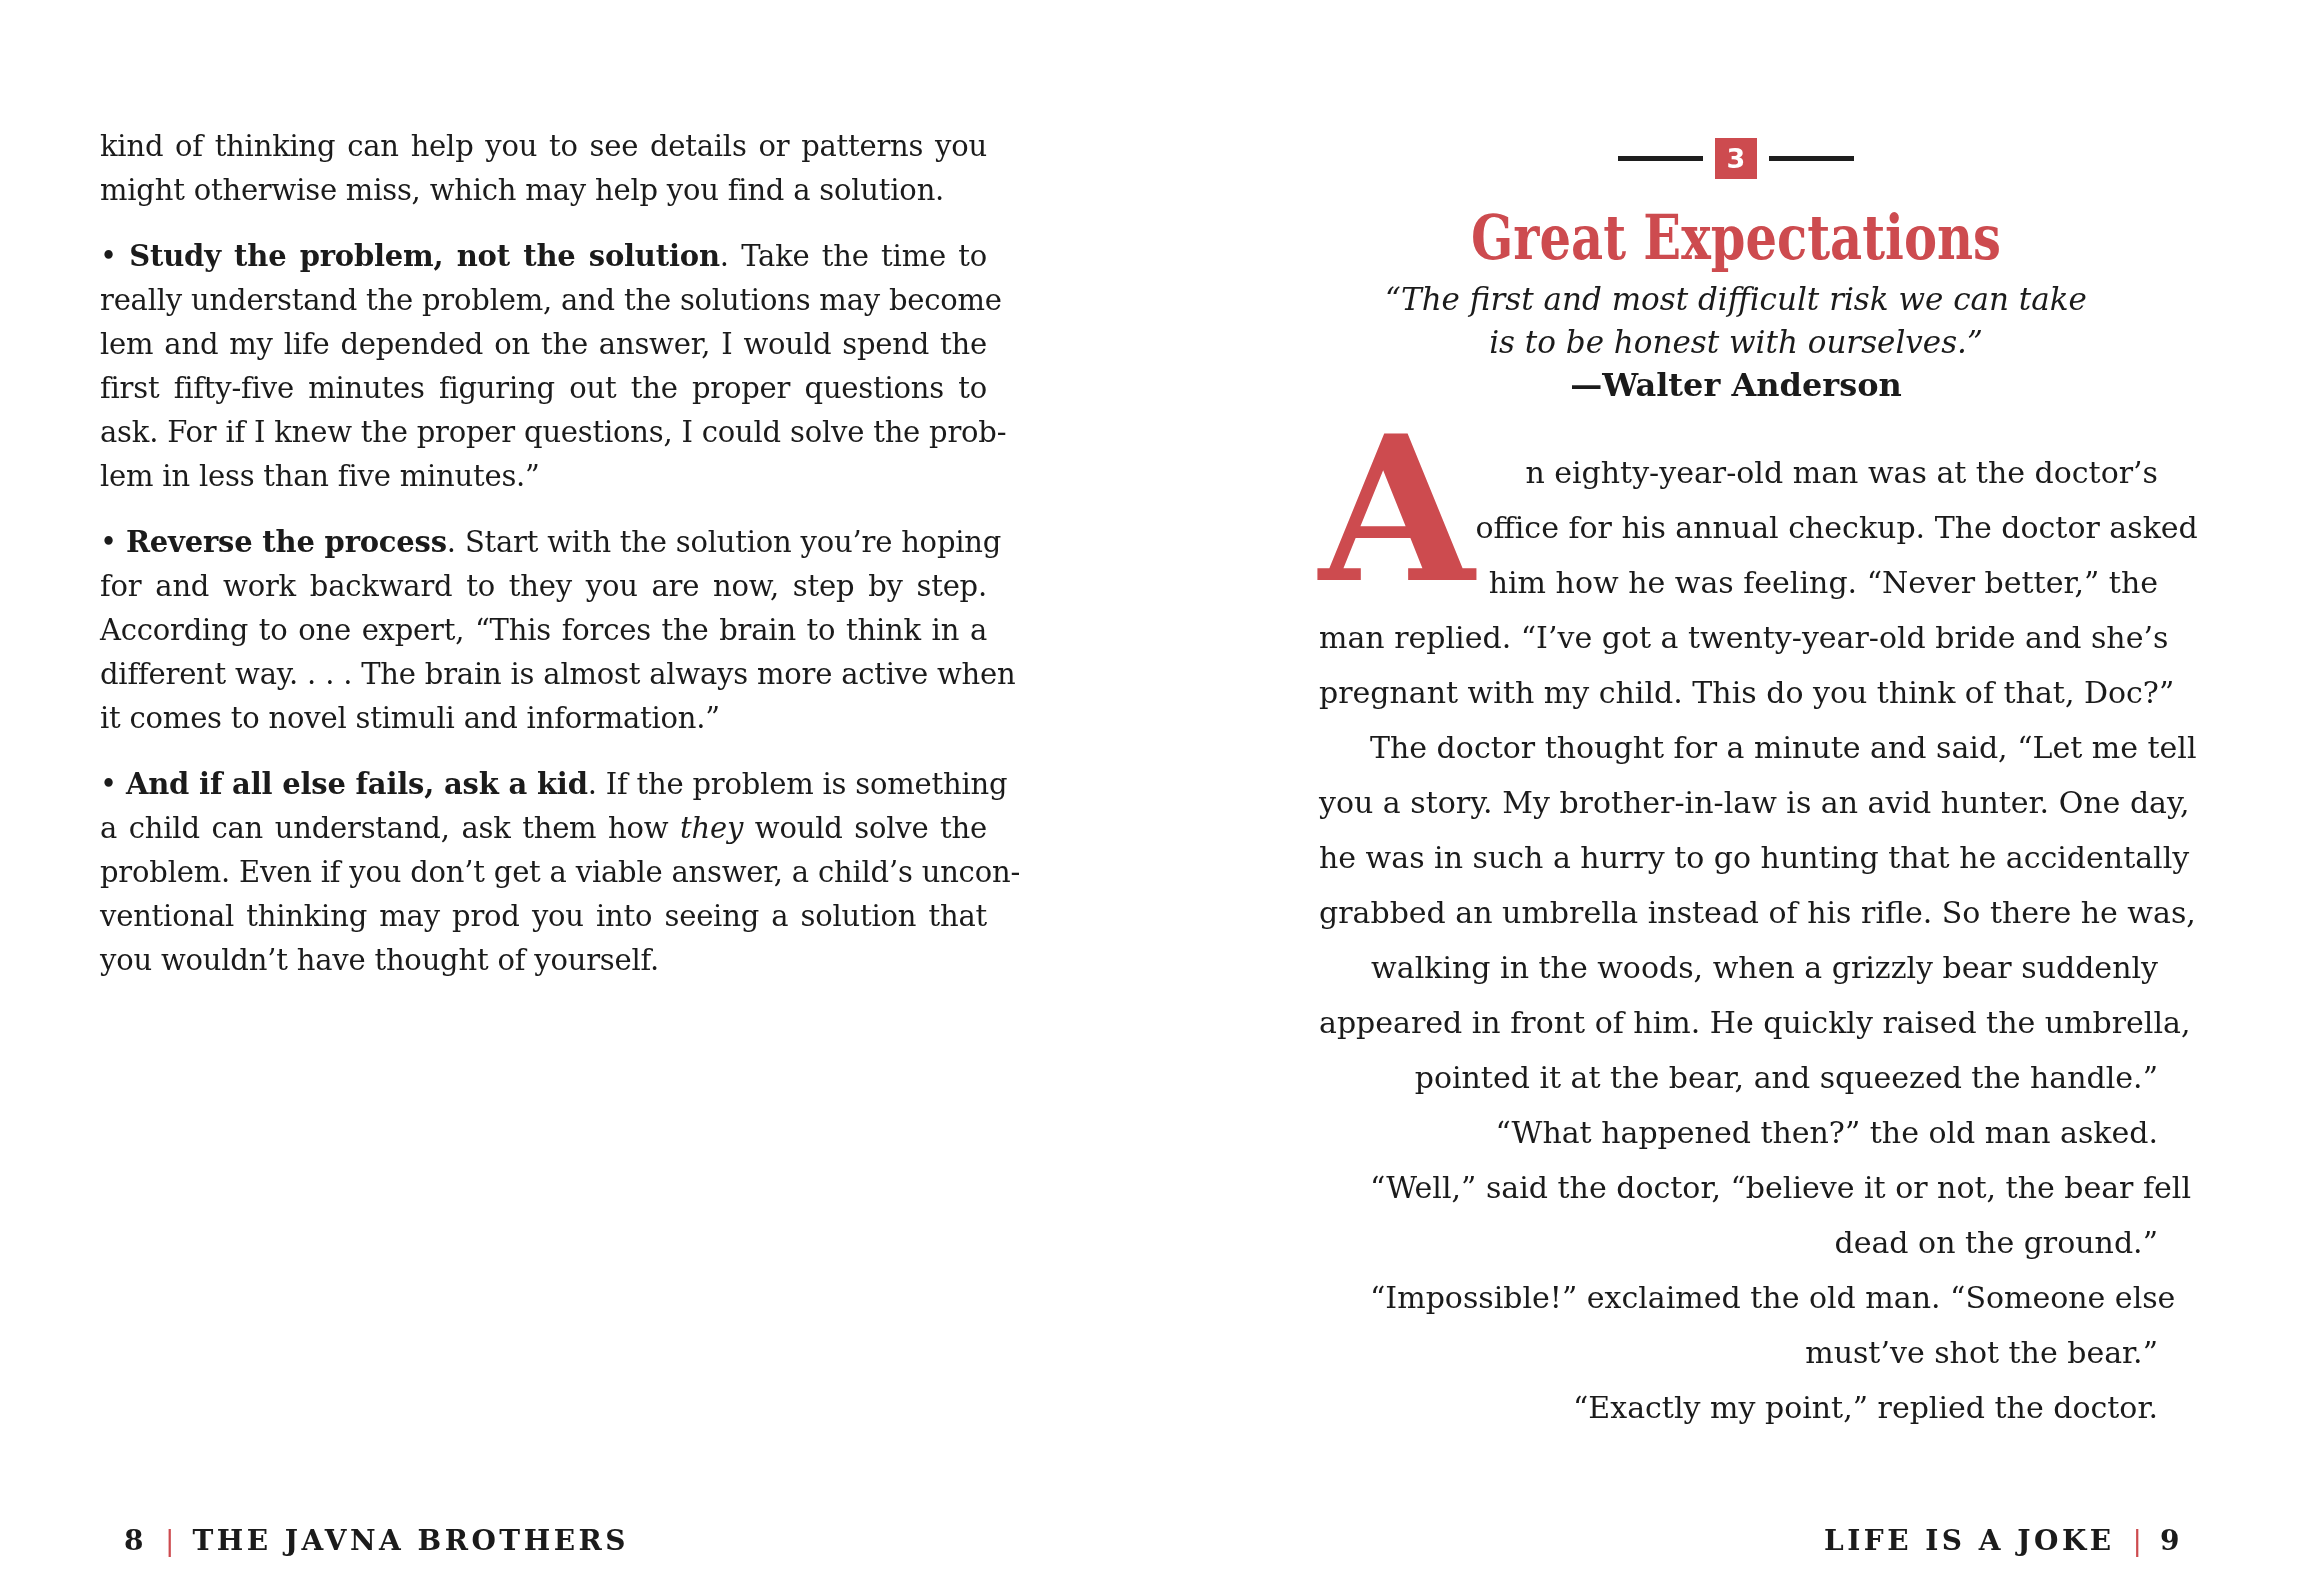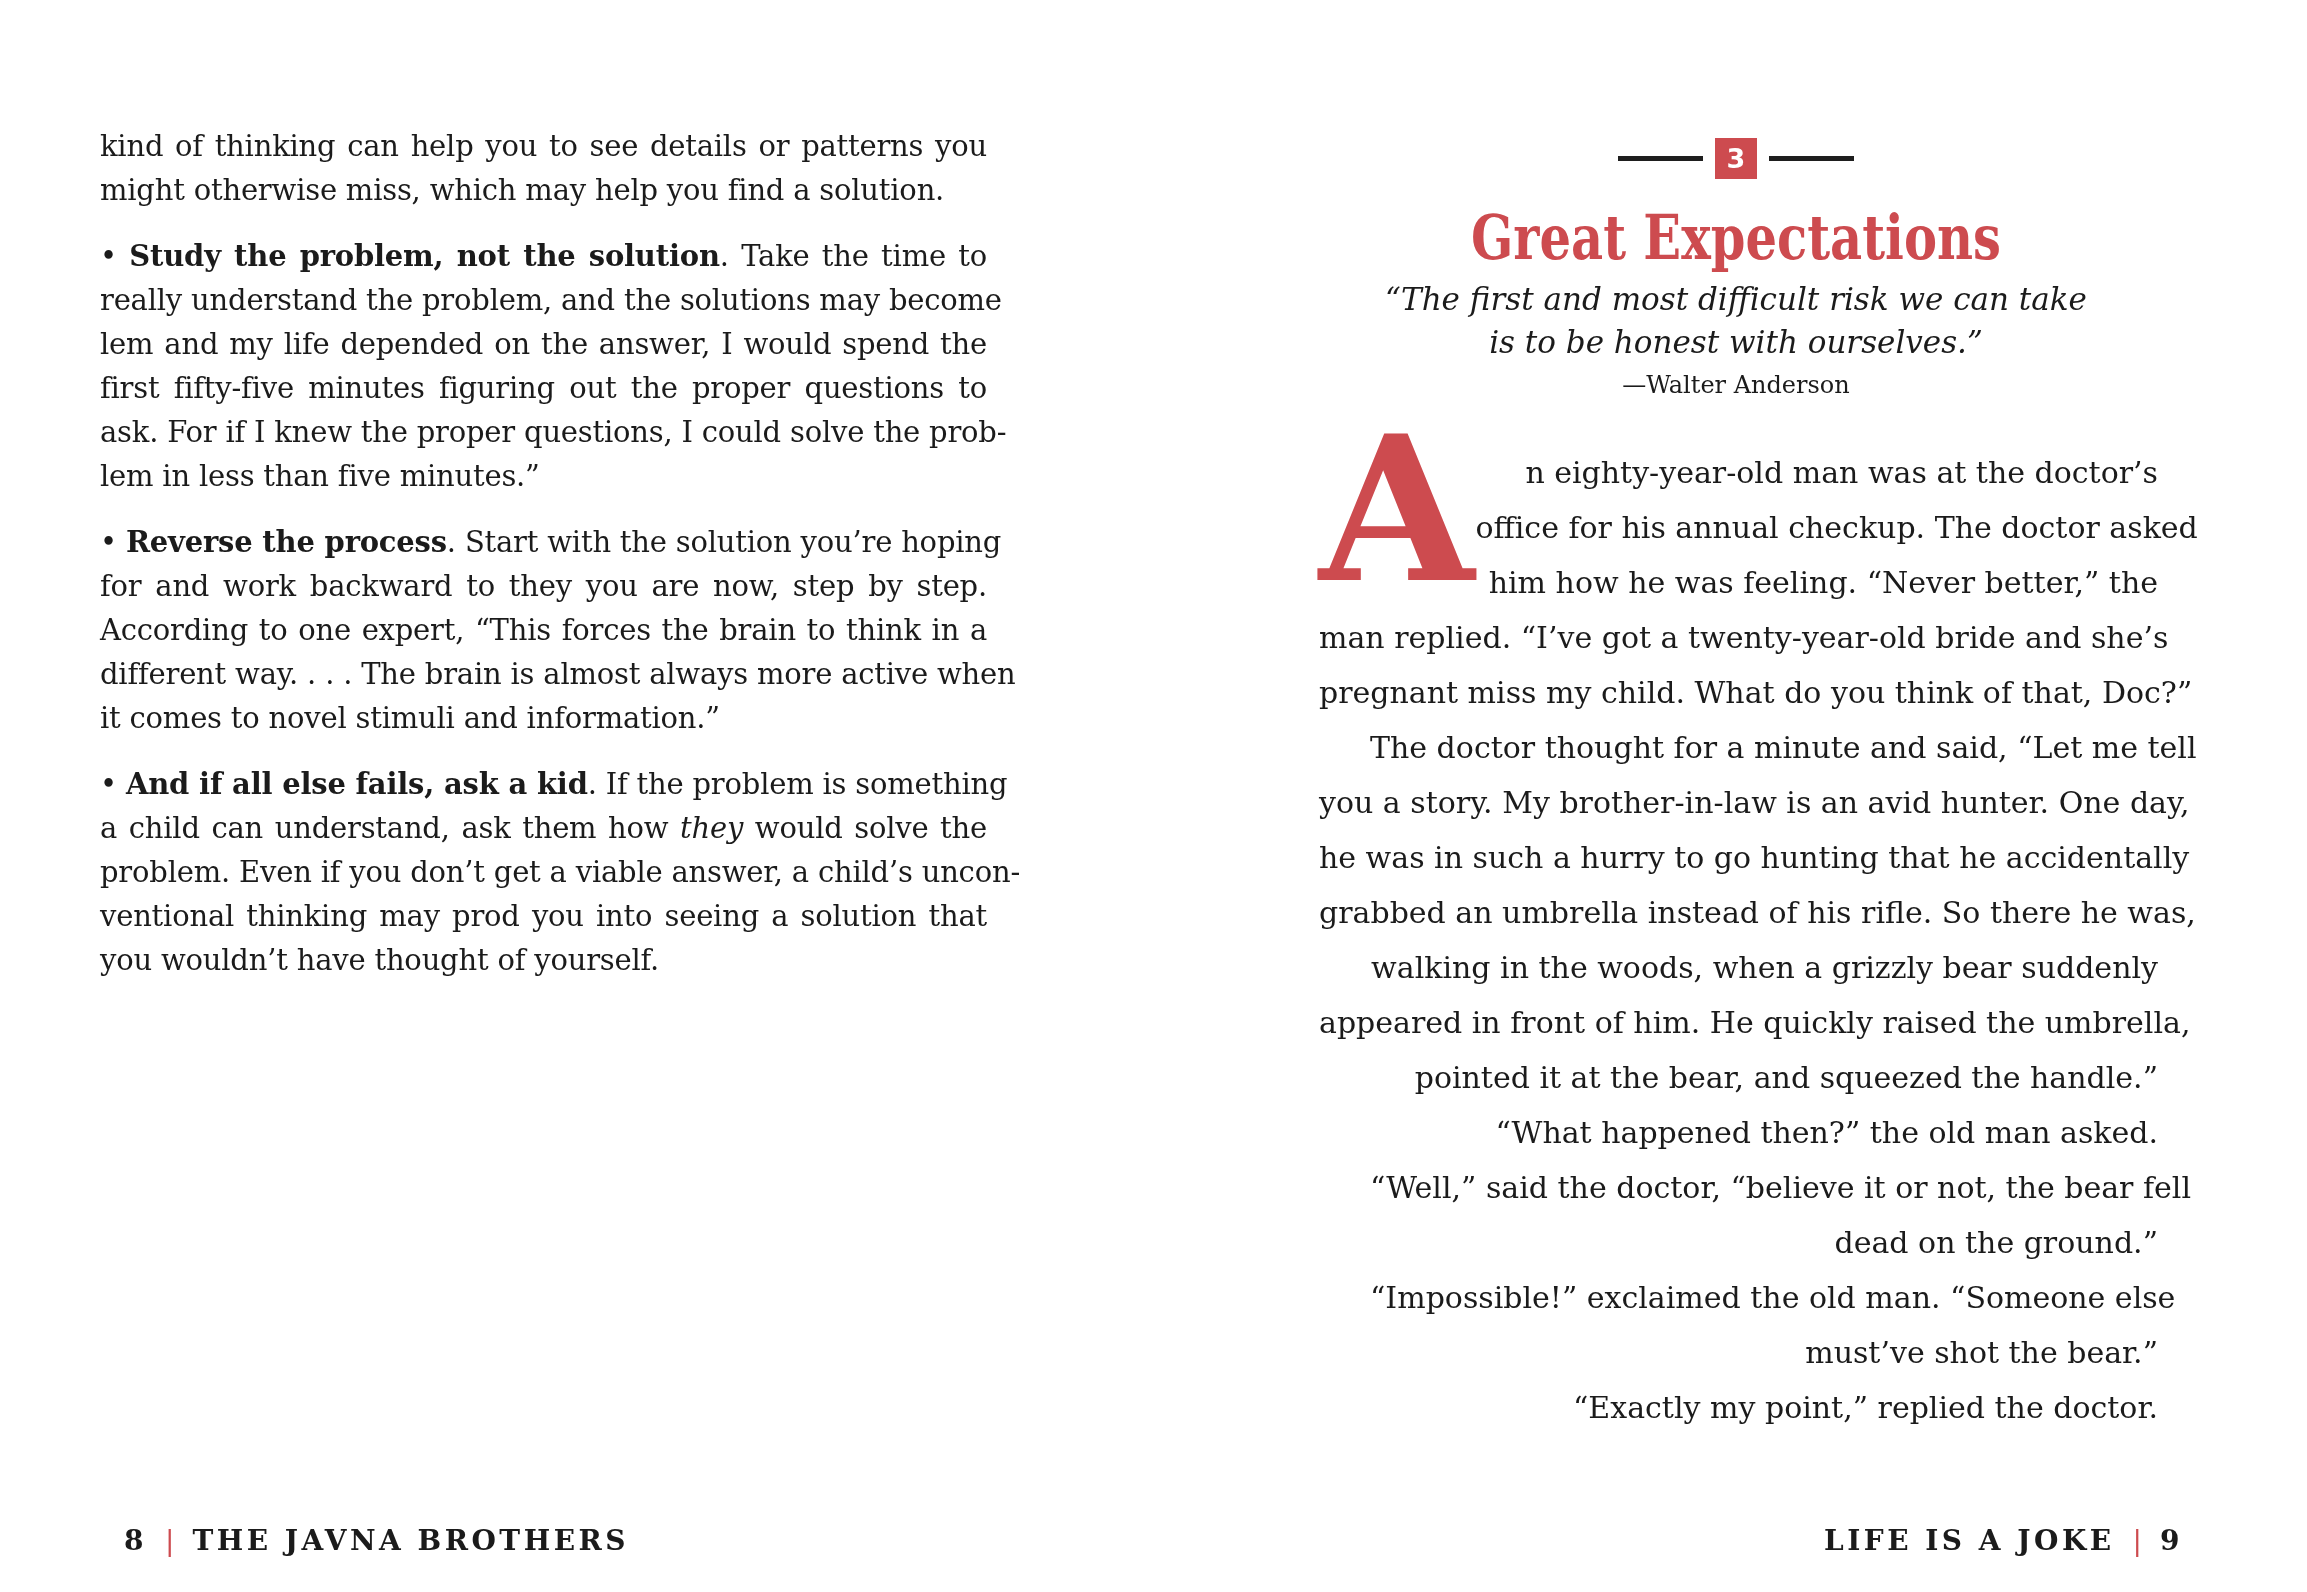--- a/index.html
+++ b/index.html
@@ -33,21 +33,21 @@
   #chapter-title {
     position:absolute; left:1319px; top:207px; width:834px;
     text-align:center; color:#cd4b4f; font-weight:bold; font-size:62px;
     line-height:1; transform:scaleX(0.8); transform-origin:center top;
     white-space:nowrap;
   }
   #epigraph {
     position:absolute; left:1319px; top:278px; width:834px; text-align:center;
   }
   .epi-line { font-style:italic; font-size:31px; line-height:43px; }
-  #epigraph-attribution { font-style:normal; font-weight:normal; font-size:24px; line-height:43px; }
+  #epigraph-attribution { font-style:normal; font-weight:bold; font-size:32px; line-height:43px; }
   #story { position:absolute; left:1319px; top:445px; width:839px; }
   .rl { font-size:30px; line-height:55px; text-align:right; white-space:nowrap; }
   .rl.ind { text-indent:51px; }
   #drop-cap {
     float:left; width:144px; height:165px; margin:0 12.4px 0 0;
     color:#cd4b4f; font-weight:bold; overflow:visible;
   }
   #drop-cap span { display:block; font-size:200px; line-height:1; margin-top:-35px; }
   
   .footer {
@@ -112,21 +112,21 @@
 
 <div id="story">
   <div id="drop-cap">
     <span>A</span>
   </div>
   <div>
       <div class="line rl">n eighty-year-old man was at the doctor’s</div>
       <div class="line rl">office for his annual checkup. The doctor asked</div>
       <div class="line rl">him how he was feeling. “Never better,” the</div>
       <div class="line rl">man replied. “I’ve got a twenty-year-old bride and she’s</div>
-      <div class="line rl">pregnant miss my child. What do you think of that, Doc?”</div>
+      <div class="line rl">pregnant with my child. This do you think of that, Doc?”</div>
     </div>
   <div>
       <div class="line rl ind">The doctor thought for a minute and said, “Let me tell</div>
       <div class="line rl">you a story. My brother-in-law is an avid hunter. One day,</div>
       <div class="line rl">he was in such a hurry to go hunting that he accidentally</div>
       <div class="line rl">grabbed an umbrella instead of his rifle. So there he was,</div>
       <div class="line rl">walking in the woods, when a grizzly bear suddenly</div>
       <div class="line rl">appeared in front of him. He quickly raised the umbrella,</div>
       <div class="line rl">pointed it at the bear, and squeezed the handle.”</div>
       <div class="line rl ind">“What happened then?” the old man asked.</div>

